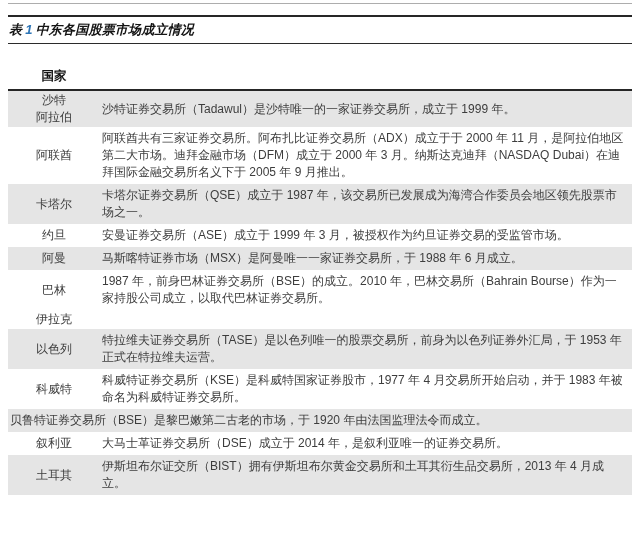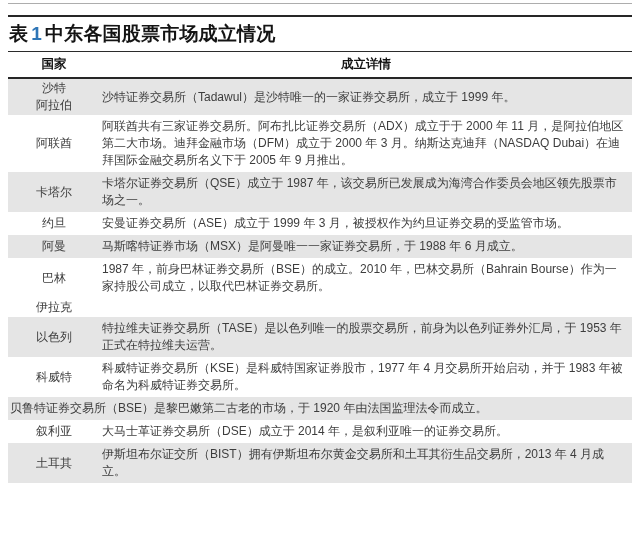--- a/index.html
+++ b/index.html
@@ -5,27 +5,28 @@
   html, body { margin:0; padding:0; }
   body {
     width:640px; height:533px; background:#ffffff; overflow:hidden;
     font-family:"Liberation Sans","DejaVu Sans",sans-serif;
     -webkit-font-smoothing:antialiased;
   }
   .container { position:absolute; left:8px; top:3px; width:624px; }
   .outer-top-rule { border-top:1px solid #adadad; height:0; margin-bottom:11px; }
   .table-top-rule { border-top:2px solid #262626; height:0; }
   .caption {
-    padding:4px 1px 4px 1px; font-size:19px; font-weight:bold; color:#141414;
-    border-bottom:1.5px solid #2b2b2b; letter-spacing:0.2px;
+    padding:4px 1px 4px 1px; font-size:13px; font-weight:bold; color:#141414;
+    border-bottom:1.5px solid #2b2b2b; letter-spacing:0.2px;font-style:italic;
   }
   .caption .caption-num { color:#2e75b6; padding:0 3px; }
   .header-row {
     display:flex; align-items:flex-end; font-size:12.5px; font-weight:bold; color:#141414;
     border-bottom:2px solid #262626;
+    margin-top:20px;
   }
   .header-row .hcell { padding:4px 2px; text-align:center; }
   .hcell.country { width:88px; }
   .hcell.detail { flex:1; }
   .row {
     display:flex; align-items:center; font-size:12px; color:#3d3d3d; line-height:17px;
   }
   .row.shaded { background:#e5e5e5; }
   .cell-country {
     width:88px; flex:0 0 88px; text-align:center; white-space:pre-line; padding:1px 2px;
@@ -38,21 +39,20 @@
 <div class="container">
   <div class="outer-top-rule"></div>
   <div class="table-top-rule"></div>
 
   <div class="caption">
     <span>表</span><span class="caption-num">1</span><span>中东各国股票市场成立情况</span>
   </div>
 
   <div class="header-row">
     <div class="hcell country">国家</div>
-    <div class="hcell detail">成立详情</div>
   </div>
 
   <div>
     <div class="row shaded">
       <div class="cell-country">沙特
 阿拉伯</div>
       <div class="cell-detail">沙特证券交易所（Tadawul）是沙特唯一的一家证券交易所，成立于 1999 年。</div>
     </div>
     <div class="row">
       <div class="cell-country">阿联酋</div>

